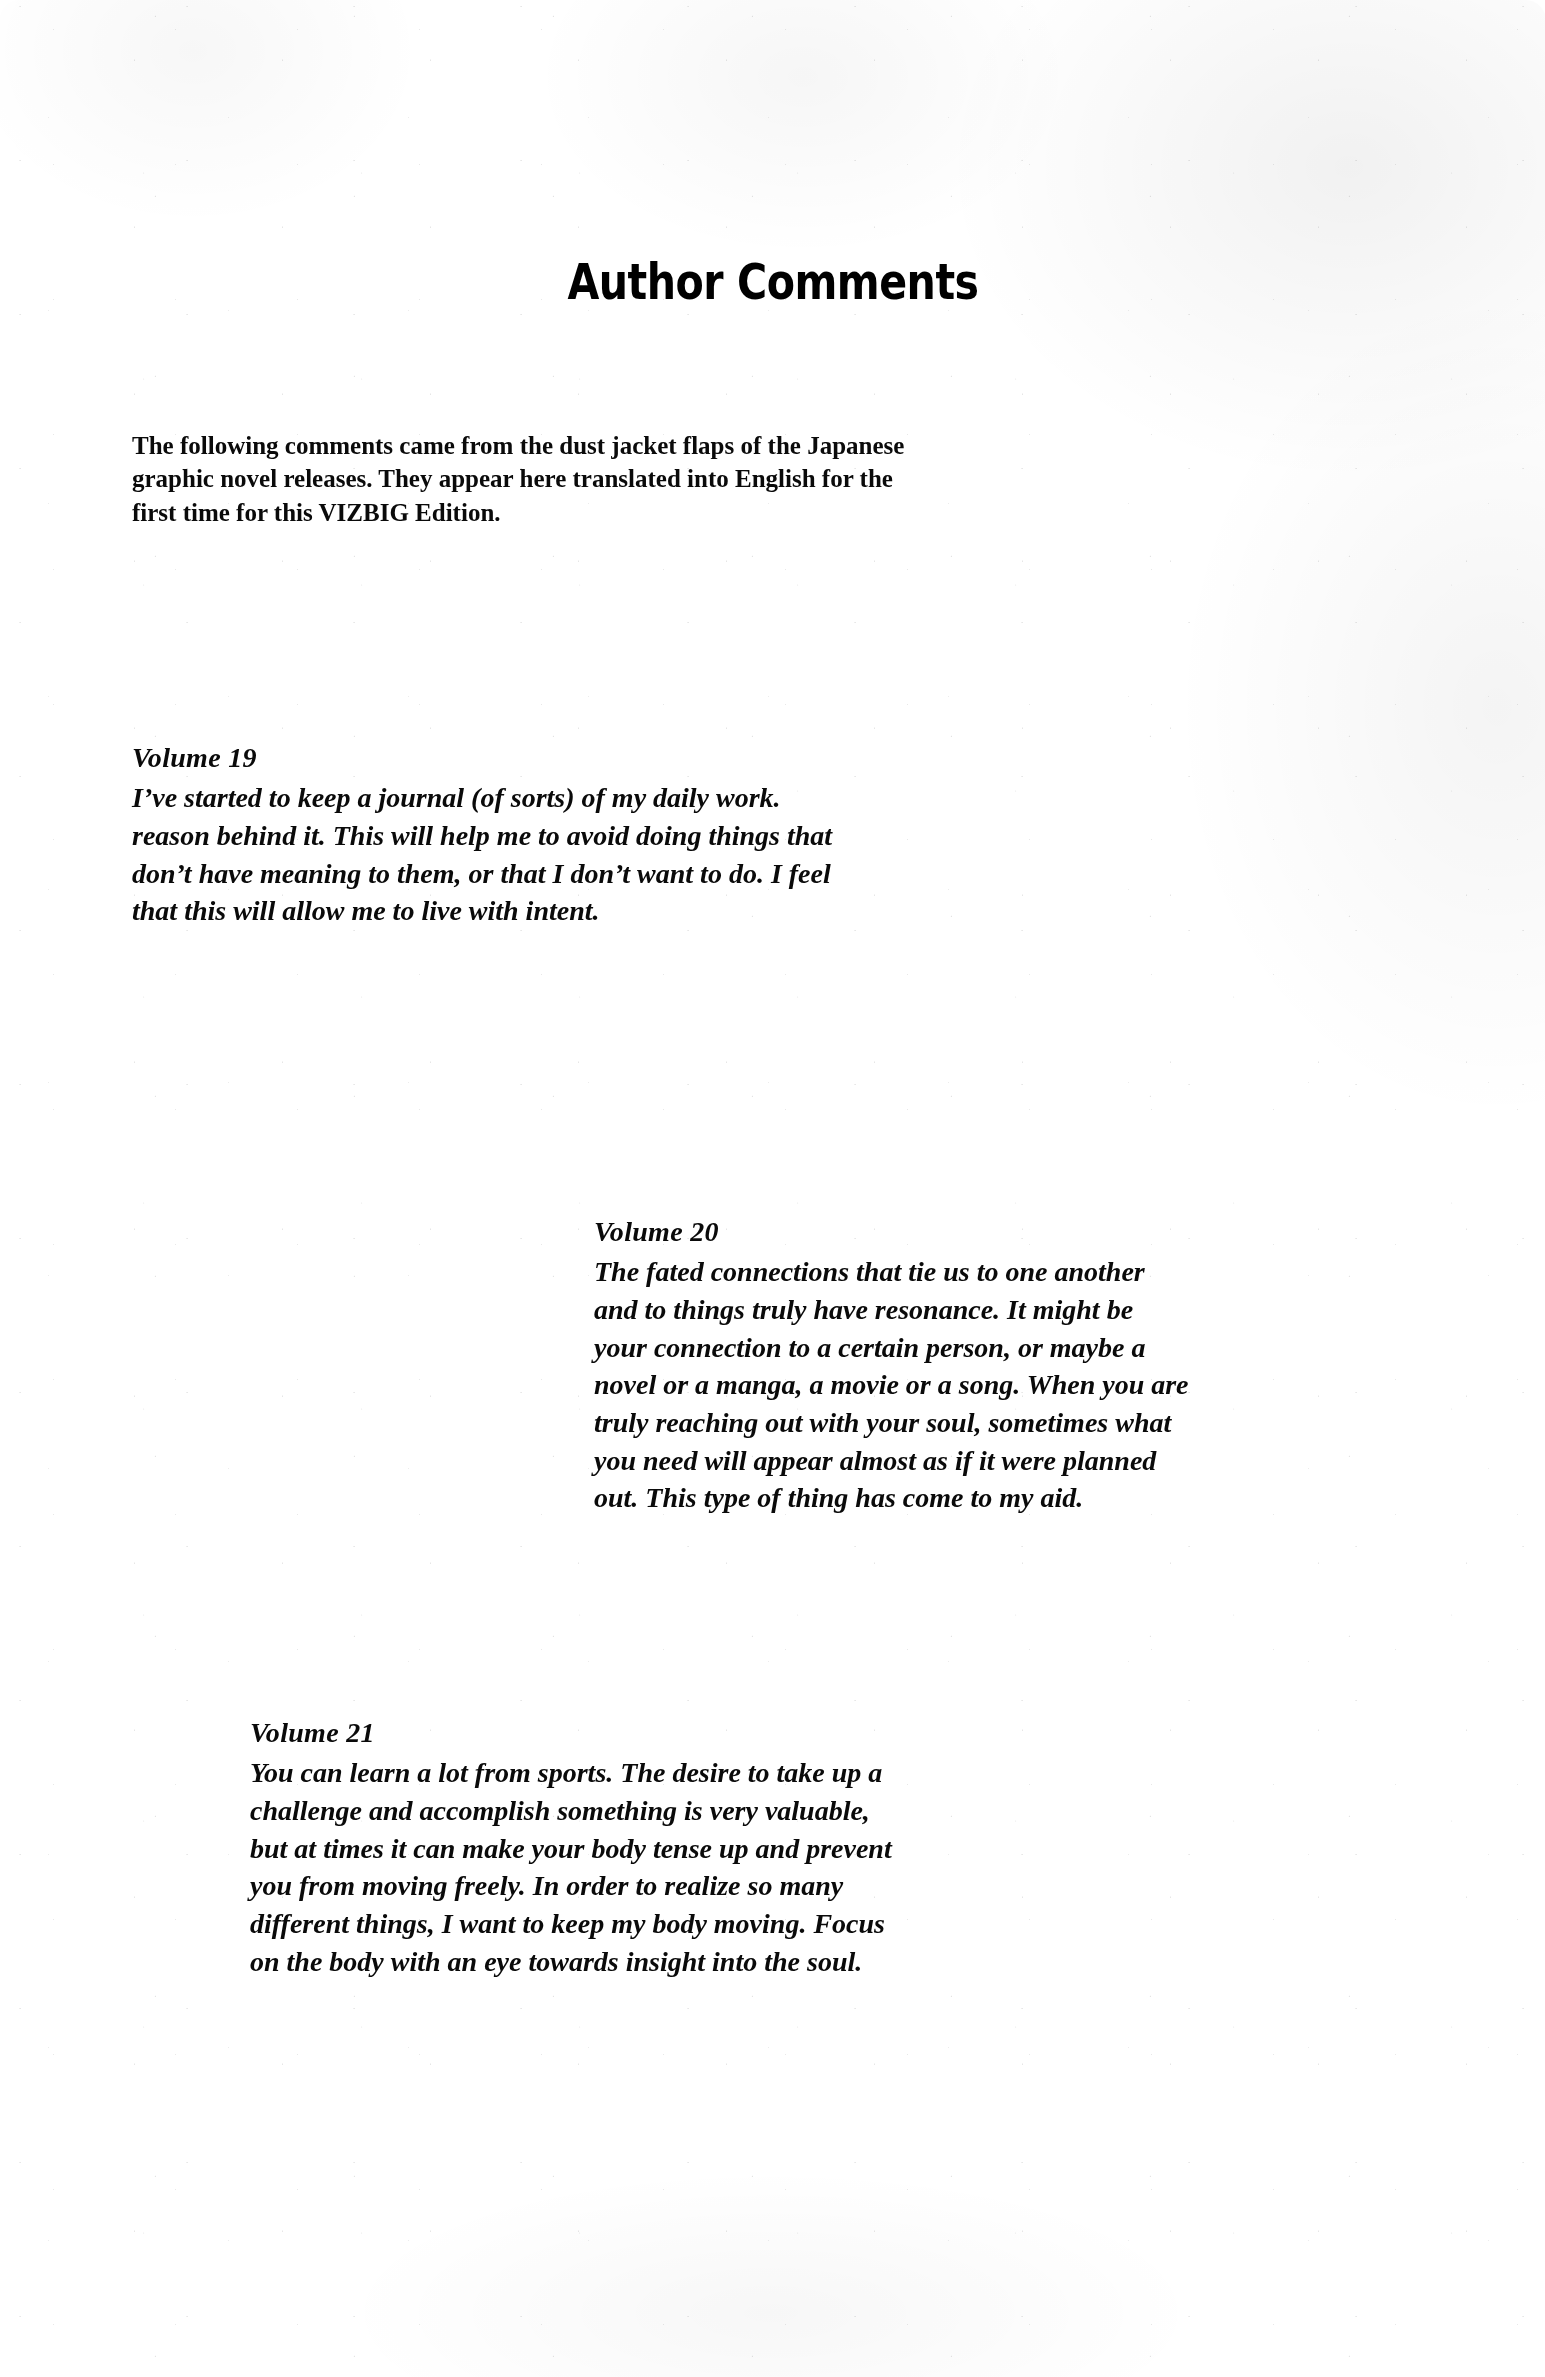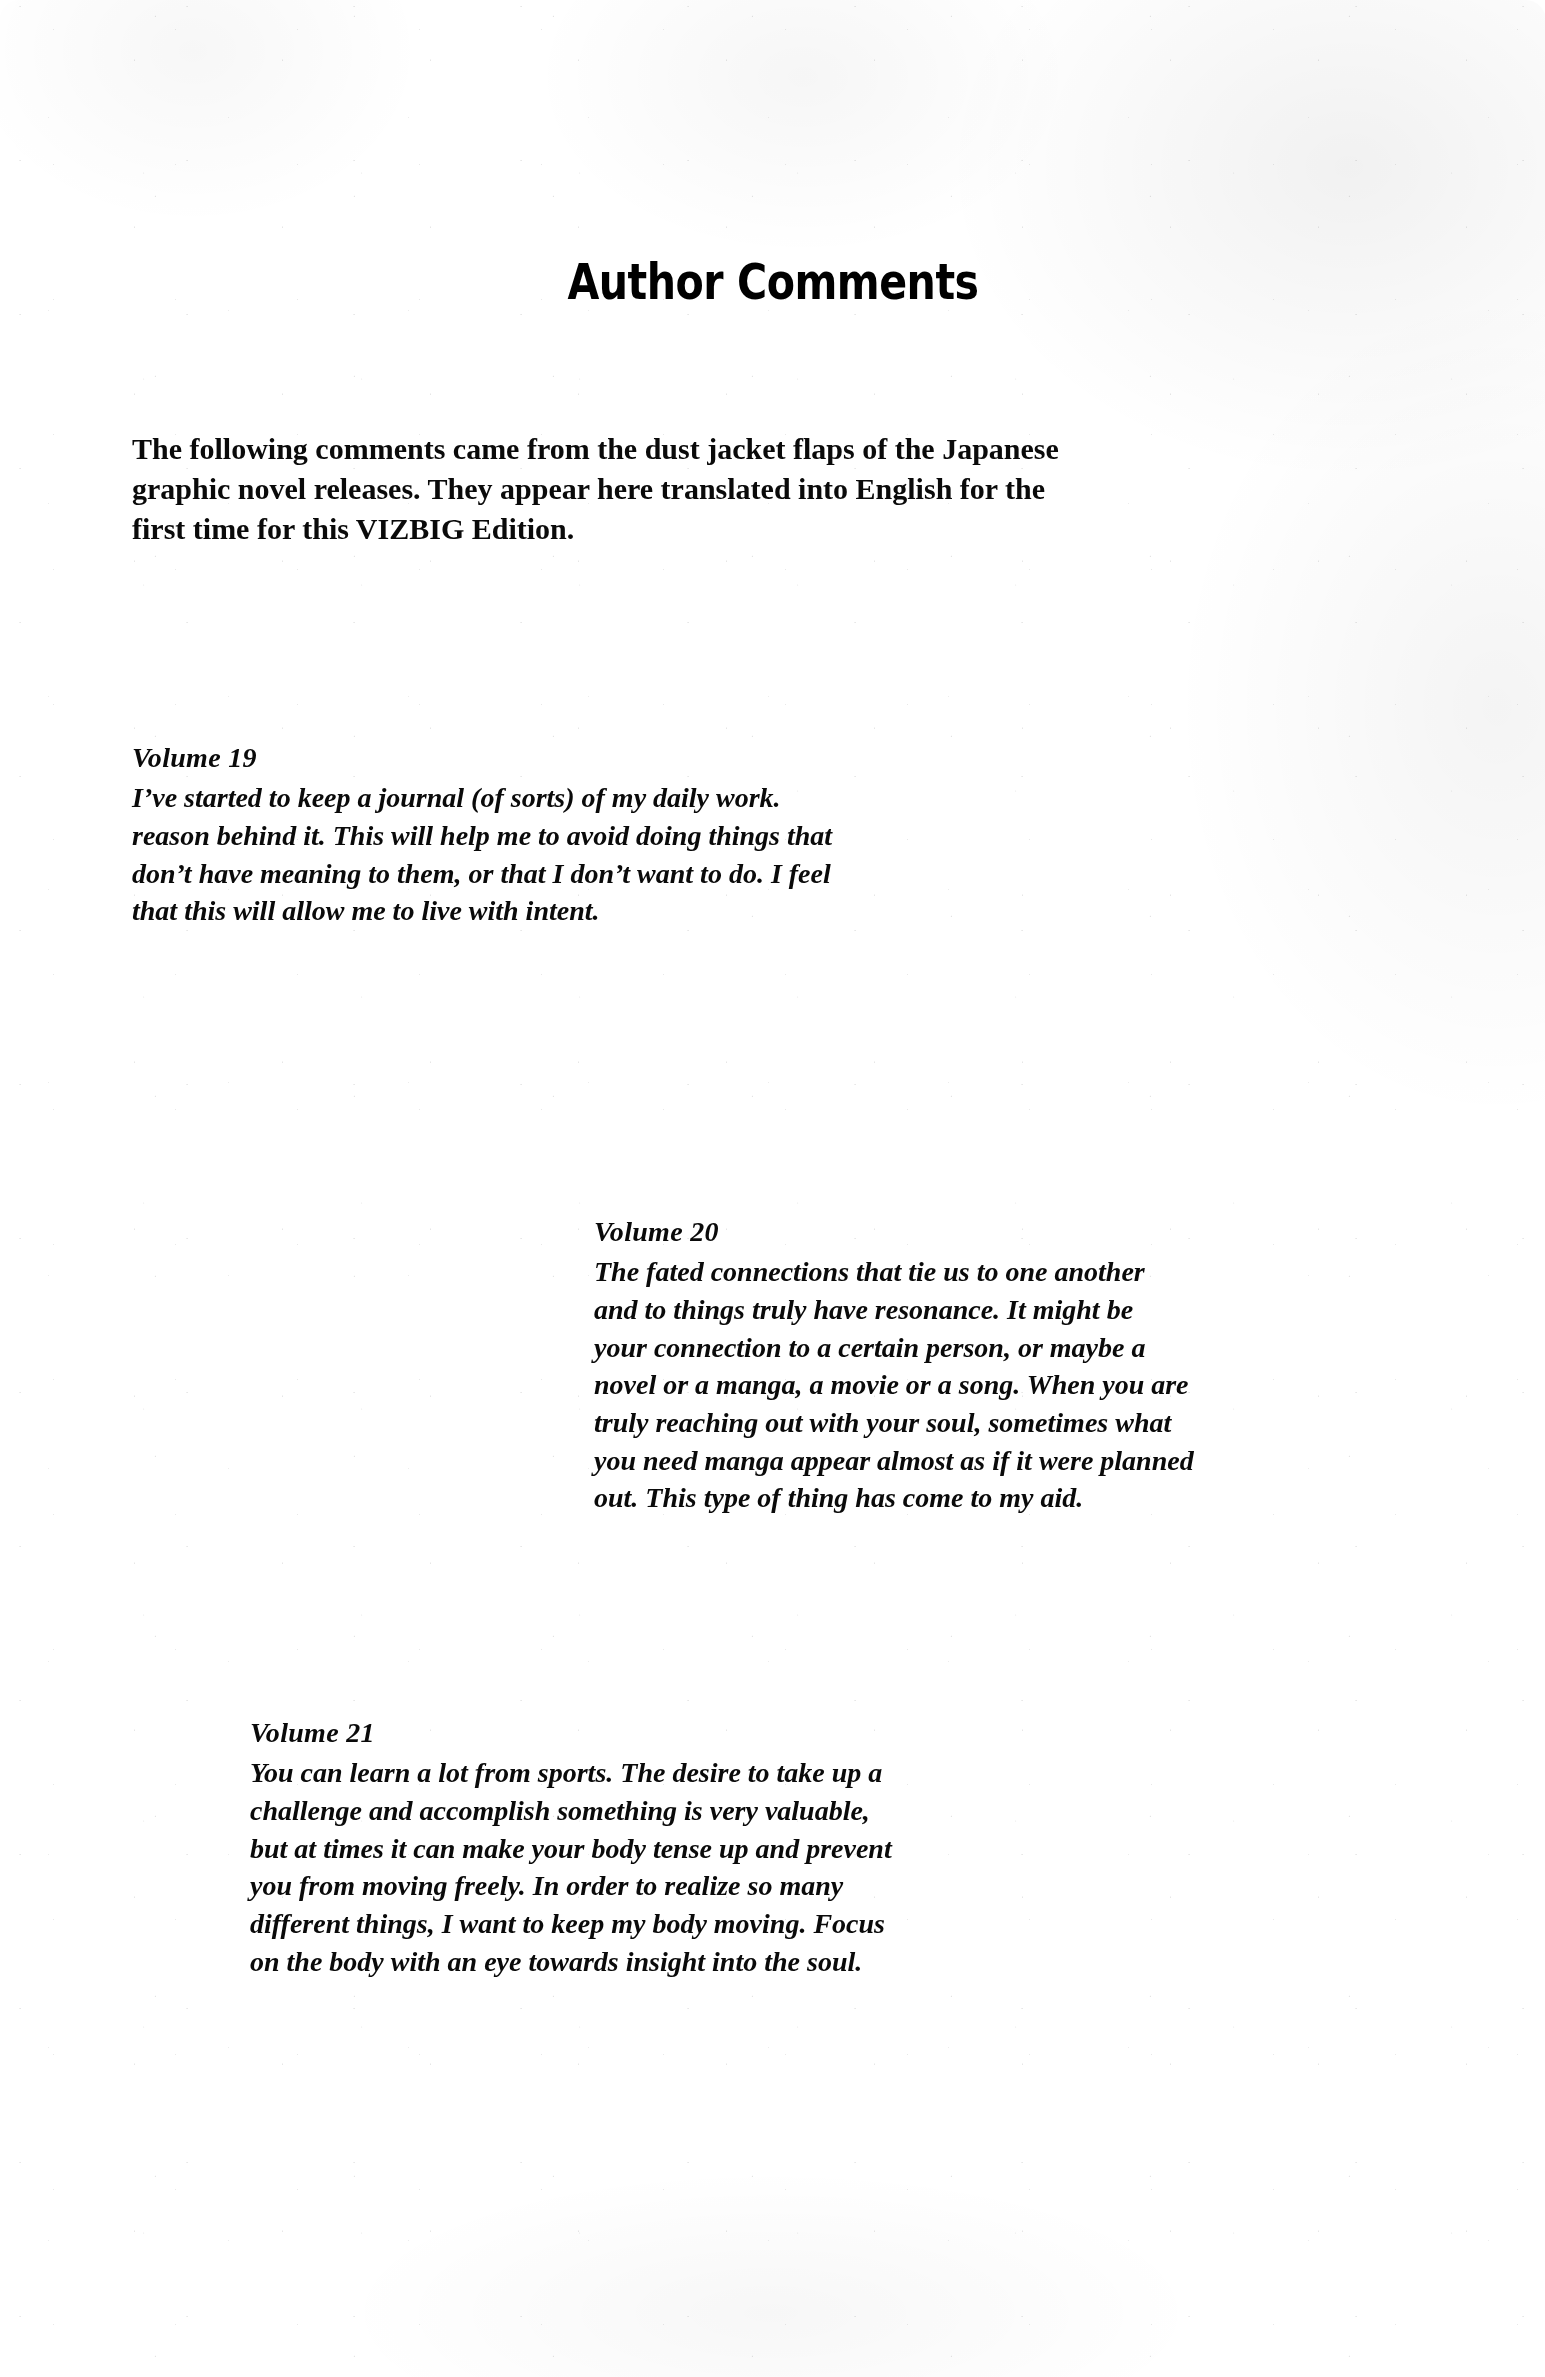--- a/index.html
+++ b/index.html
@@ -64,21 +64,21 @@
     transform: scaleX(0.84);
     color: #000;
   }
 
   
   .intro {
     position: absolute;
     top: 429px;
     left: 132px;
     width: 1266px;
-    font-size: 30px;
+    font-size: 25px;
     font-weight: 700;
     line-height: 1.33;
   }
   .intro .line { white-space: nowrap; }
 
   
   .block {
     position: absolute;
     font-size: 28px;
     font-weight: 700;
@@ -119,21 +119,21 @@
       <div class="line">that this will allow me to live with intent.</div>
     </div>
 
     <div class="block" id="block-20">
       <div class="heading">Volume 20</div>
       <div class="line">The fated connections that tie us to one another</div>
       <div class="line">and to things truly have resonance. It might be</div>
       <div class="line">your connection to a certain person, or maybe a</div>
       <div class="line">novel or a manga, a movie or a song. When you are</div>
       <div class="line">truly reaching out with your soul, sometimes what</div>
-      <div class="line">you need manga appear almost as if it were planned</div>
+      <div class="line">you need will appear almost as if it were planned</div>
       <div class="line">out. This type of thing has come to my aid.</div>
     </div>
 
     <div class="block" id="block-21">
       <div class="heading">Volume 21</div>
       <div class="line">You can learn a lot from sports. The desire to take up a</div>
       <div class="line">challenge and accomplish something is very valuable,</div>
       <div class="line">but at times it can make your body tense up and prevent</div>
       <div class="line">you from moving freely. In order to realize so many</div>
       <div class="line">different things, I want to keep my body moving. Focus</div>

